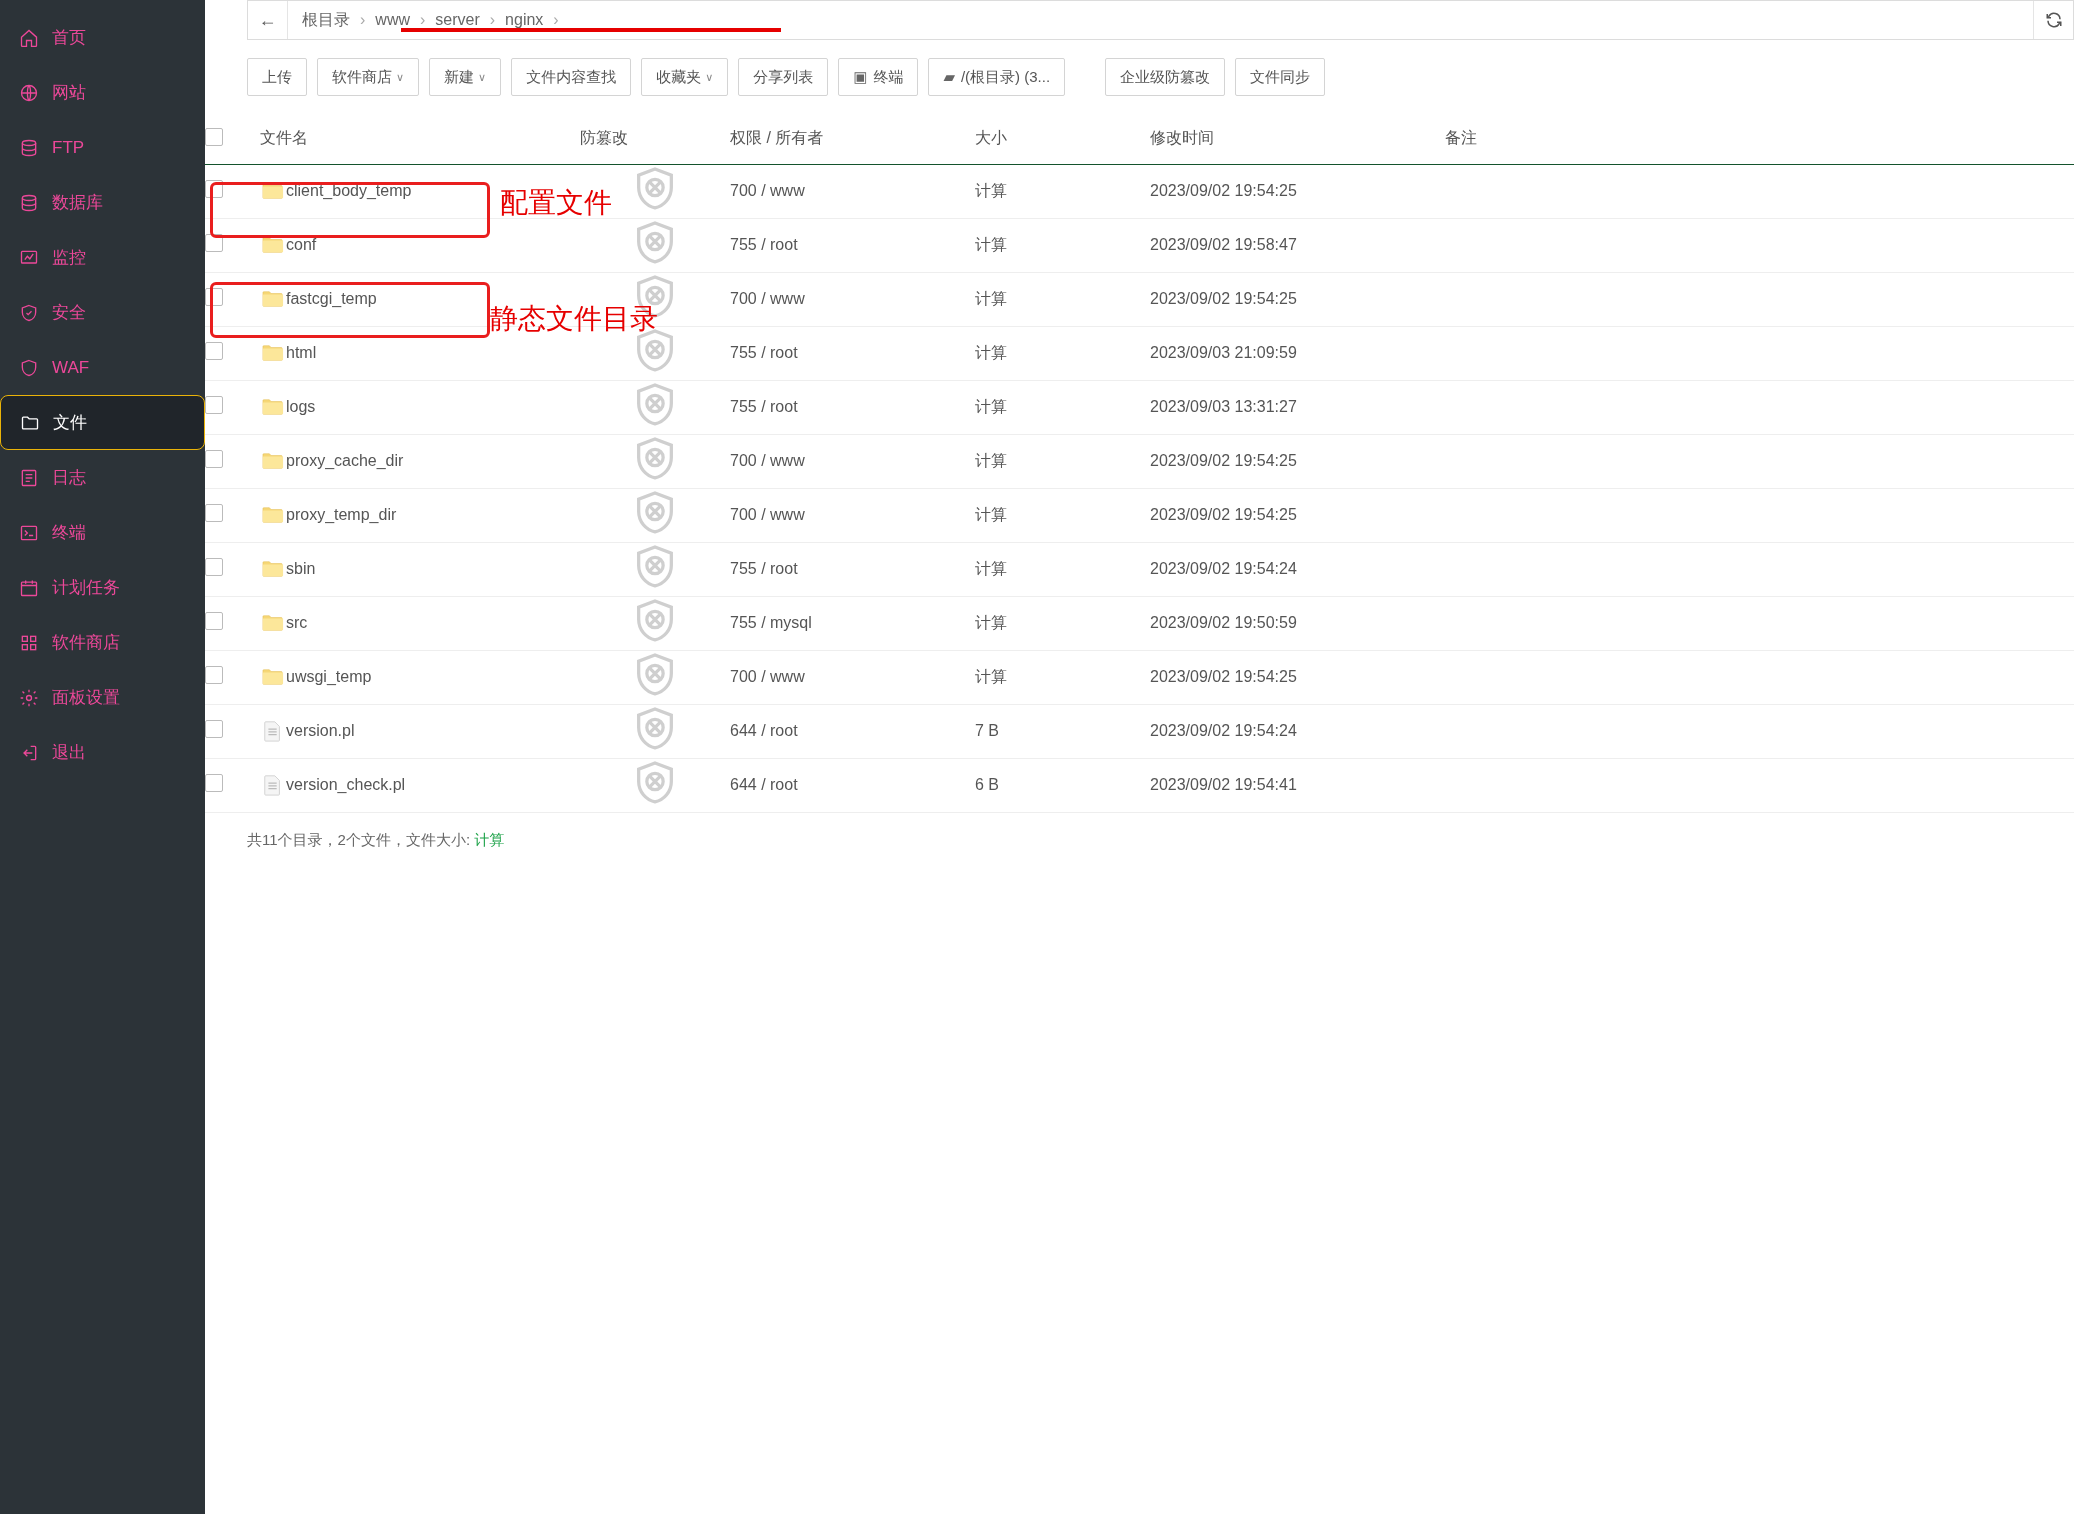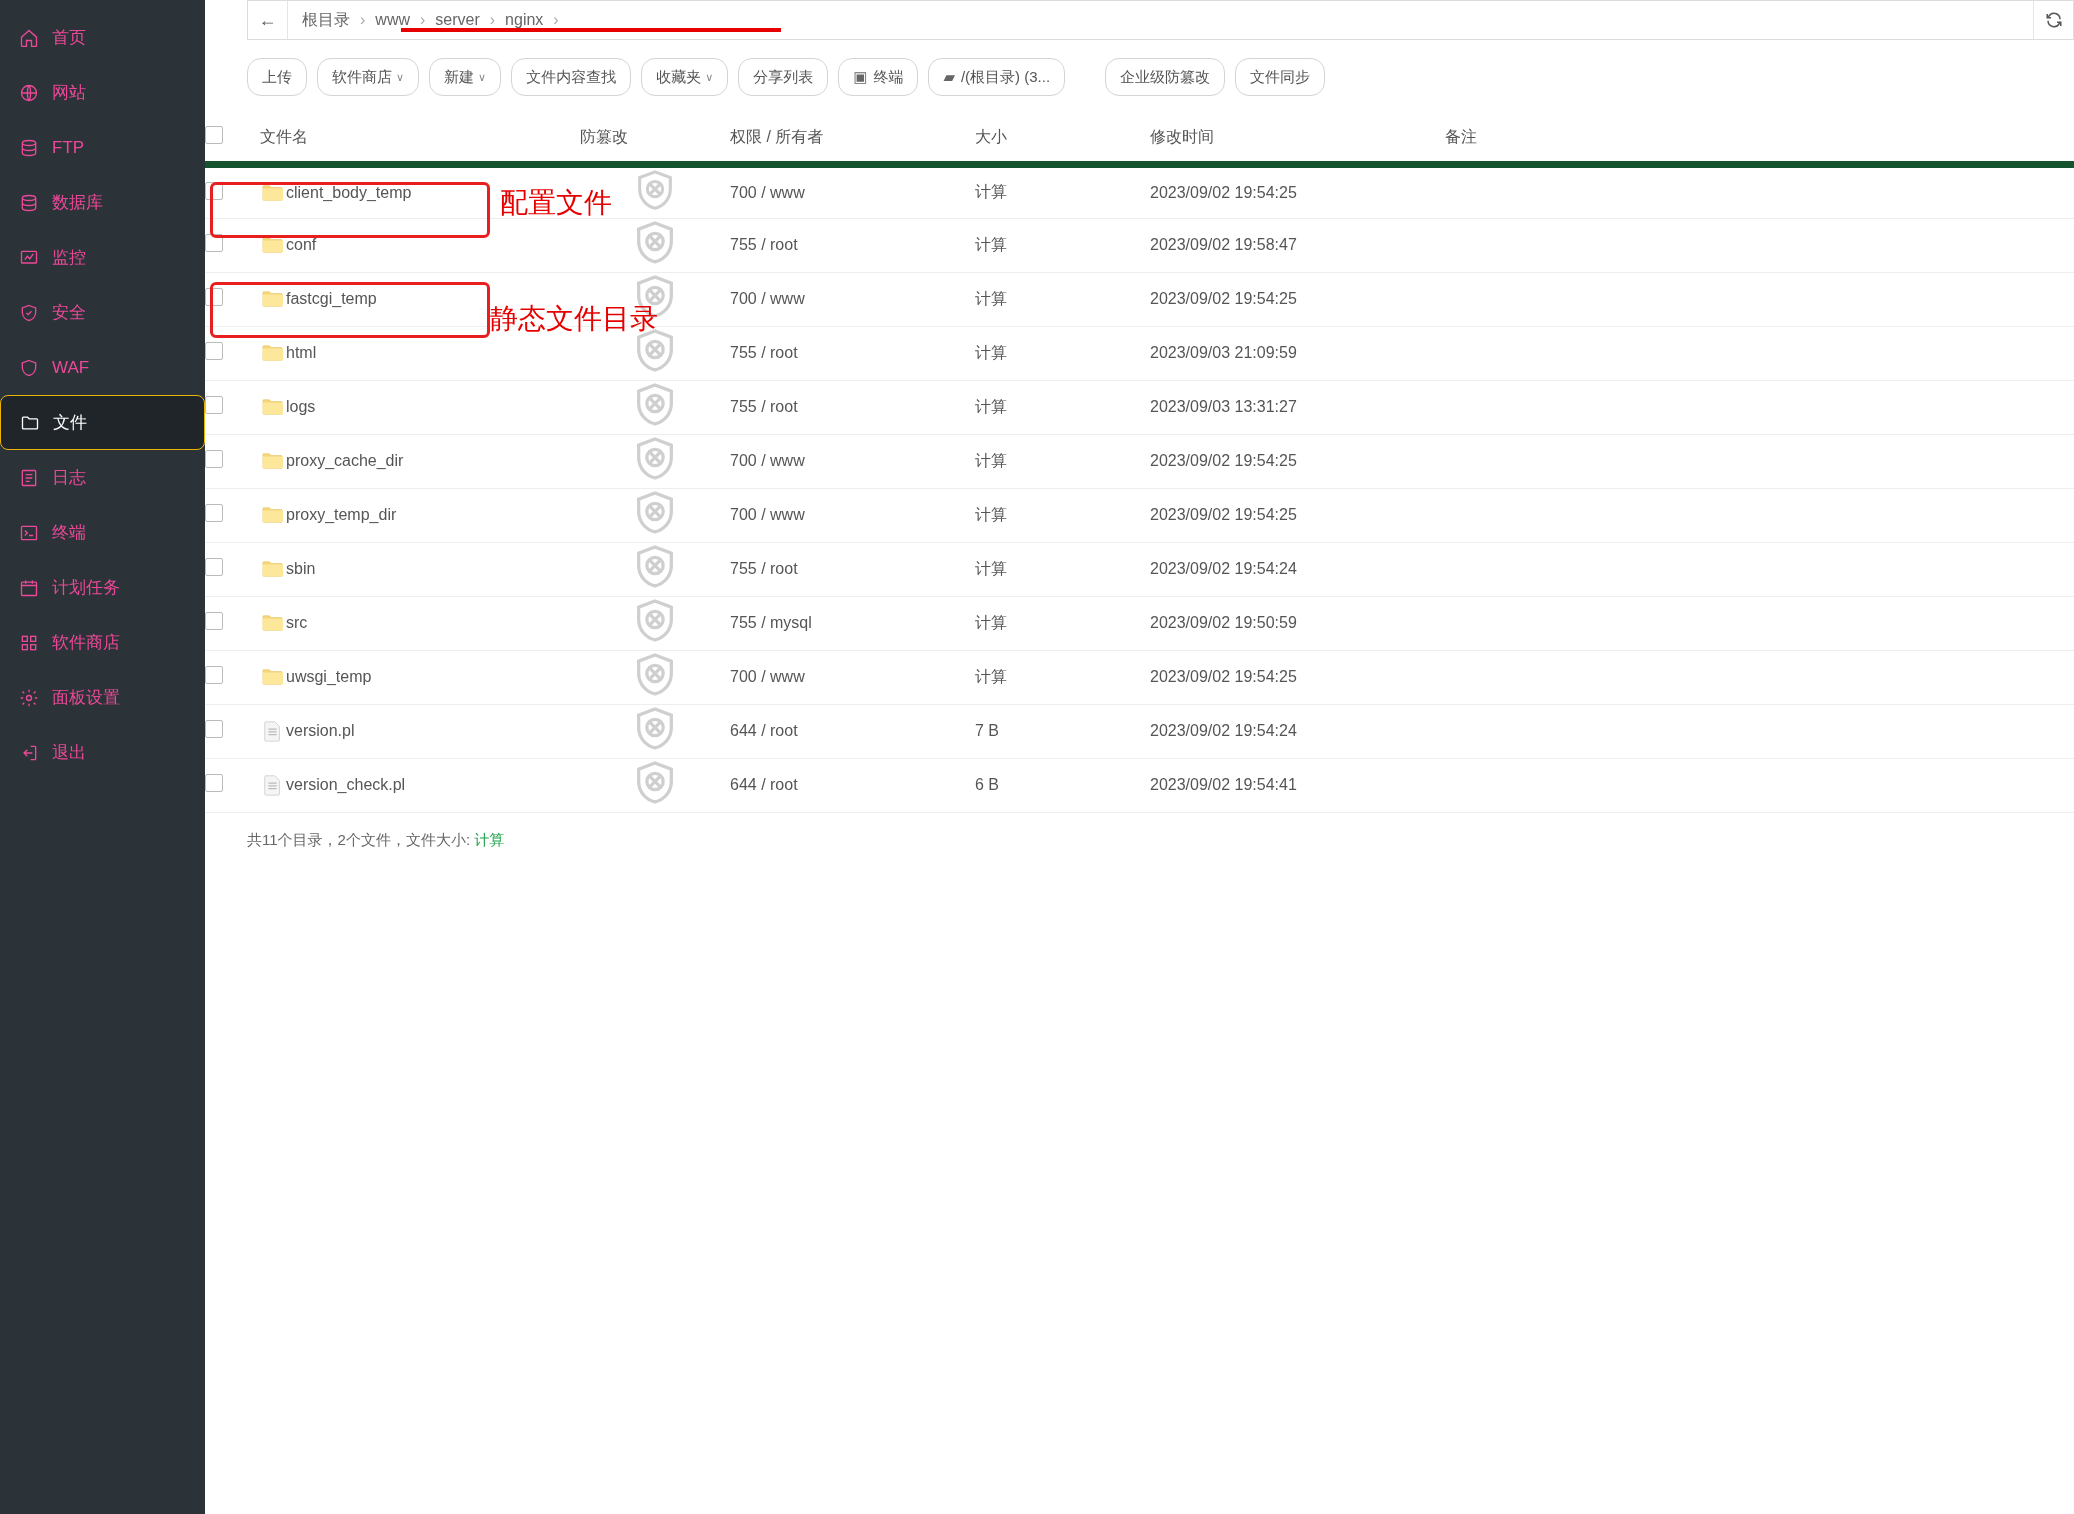--- a/index.html
+++ b/index.html
@@ -23,28 +23,28 @@
 .crumb-bar { display: flex; align-items: center; border: 1px solid #dcdcdc; height: 40px; margin: 0 0 18px 0; position: relative; }
 .crumb-back { width: 40px; text-align: center; font-size: 18px; color: #555; cursor: pointer; border-right: 1px solid #e5e5e5; height: 100%; display: flex; align-items: center; justify-content: center; }
 .crumb-list { flex: 1; display: flex; align-items: center; padding-left: 8px; font-size: 16px; color: #666; position: relative; }
 .crumb-item { padding: 0 6px; cursor: pointer; }
 .crumb-sep { color: #aaa; padding: 0 4px; }
 .crumb-underline { position: absolute; bottom: -1px; left: 113px; width: 380px; height: 4px; background: #e60000; }
 .crumb-refresh { width: 40px; text-align: center; border-left: 1px solid #e5e5e5; height: 100%; display: flex; align-items: center; justify-content: center; cursor: pointer; color: #555; }
 
 
 .toolbar { display: flex; gap: 10px; padding: 0 0 0 42px; margin-bottom: 18px; flex-wrap: nowrap; }
-.btn { border: 1px solid #d4d4d4; background: #fff; height: 38px; padding: 0 14px; font-size: 15px; color: #555; display: inline-flex; align-items: center; cursor: pointer; border-radius: 14px; white-space: nowrap; }
+.btn { border: 1px solid #d4d4d4; background: #fff; height: 38px; padding: 0 14px; font-size: 15px; color: #555; display: inline-flex; align-items: center; cursor: pointer; border-radius: 2px; white-space: nowrap; }
 .btn .chev { margin-left: 4px; font-size: 11px; color: #888; }
 .btn .pre-icon { margin-right: 6px; color: #666; }
 
 
 .tbl { width: 100%; border-collapse: collapse; }
 .tbl th, .tbl td { text-align: left; height: 50px; padding: 0; font-weight: normal; font-size: 16px; color: #555; border-bottom: 1px solid #eee; }
-.tbl thead th { border-bottom: 7px solid #14532d; color: #555; font-size: 16px; }
+.tbl thead th { border-bottom: 1px solid #14532d; color: #555; font-size: 16px; }
 .col-chk { width: 55px; text-align: center; padding-left: 20px; }
 .col-name { width: 320px; }
 .col-tamper { width: 150px; }
 .col-perm { width: 245px; }
 .col-size { width: 175px; }
 .col-mtime { width: 295px; }
 .col-note { }
 .chk { width: 18px; height: 18px; border: 1.5px solid #bbb; border-radius: 2px; display: inline-block; cursor: pointer; }
 .fname-cell { display: flex; align-items: center; }
 .folder-icon, .file-icon { width: 26px; height: 22px; display: inline-block; }

